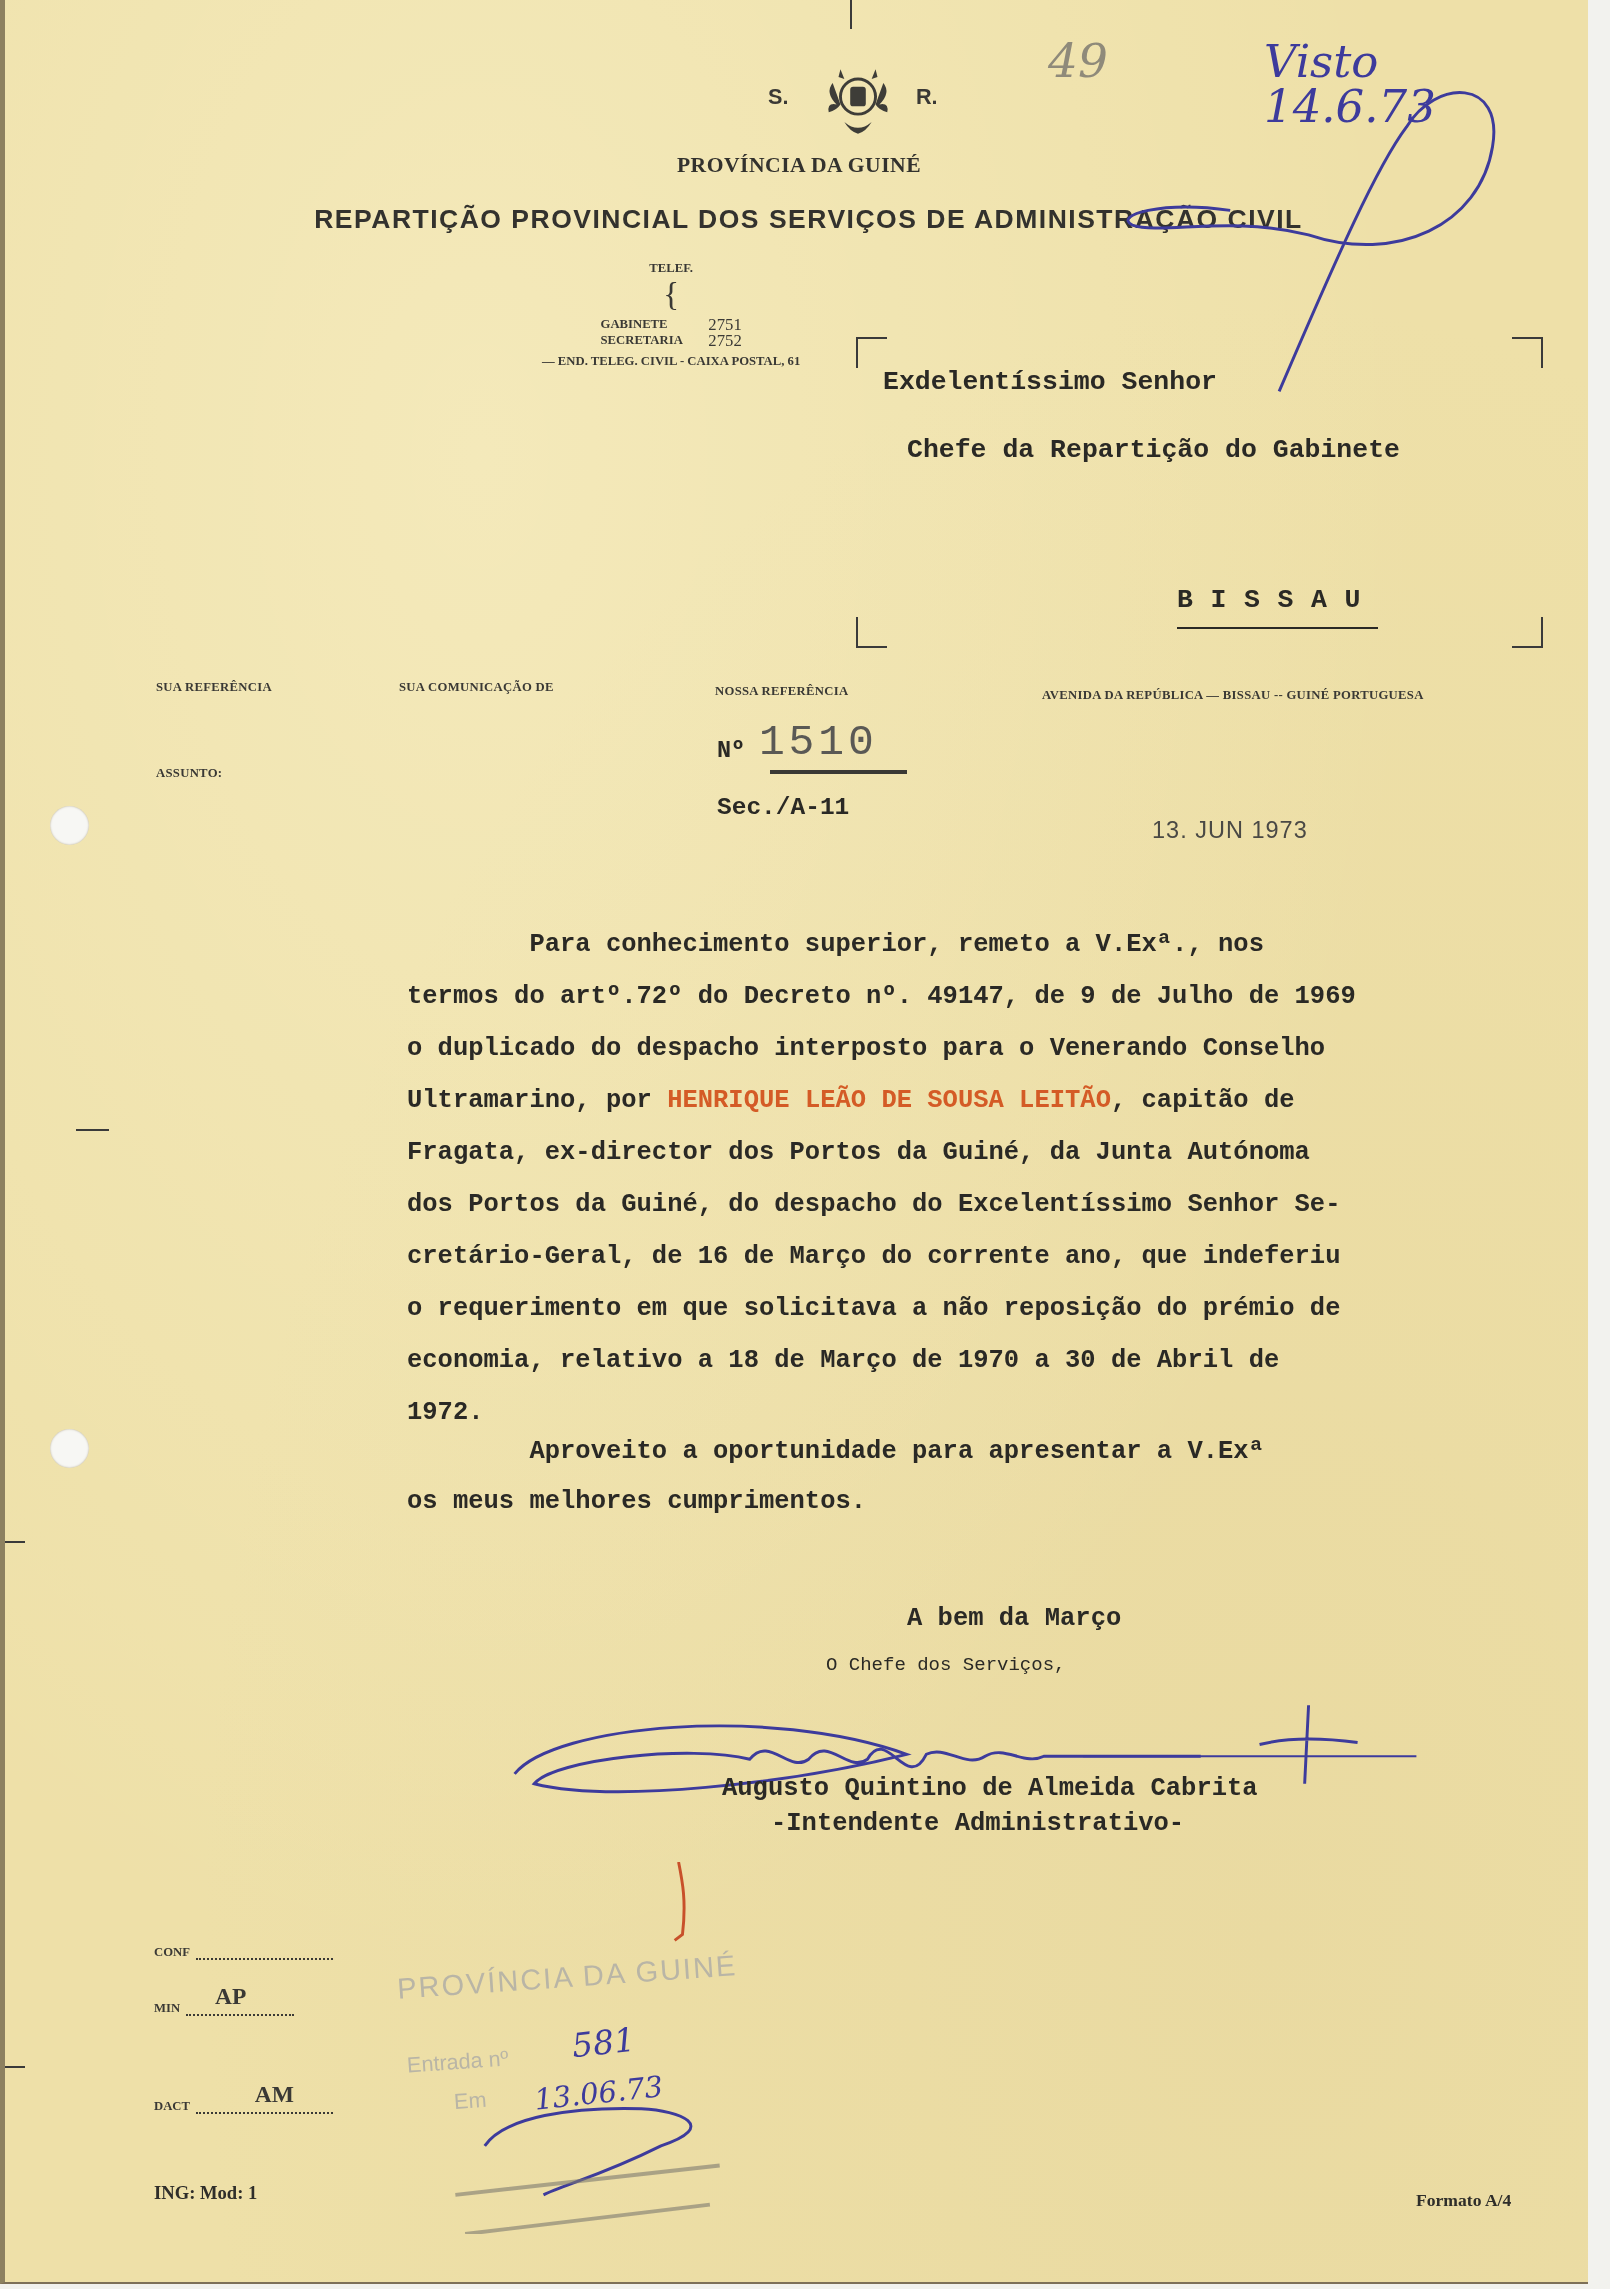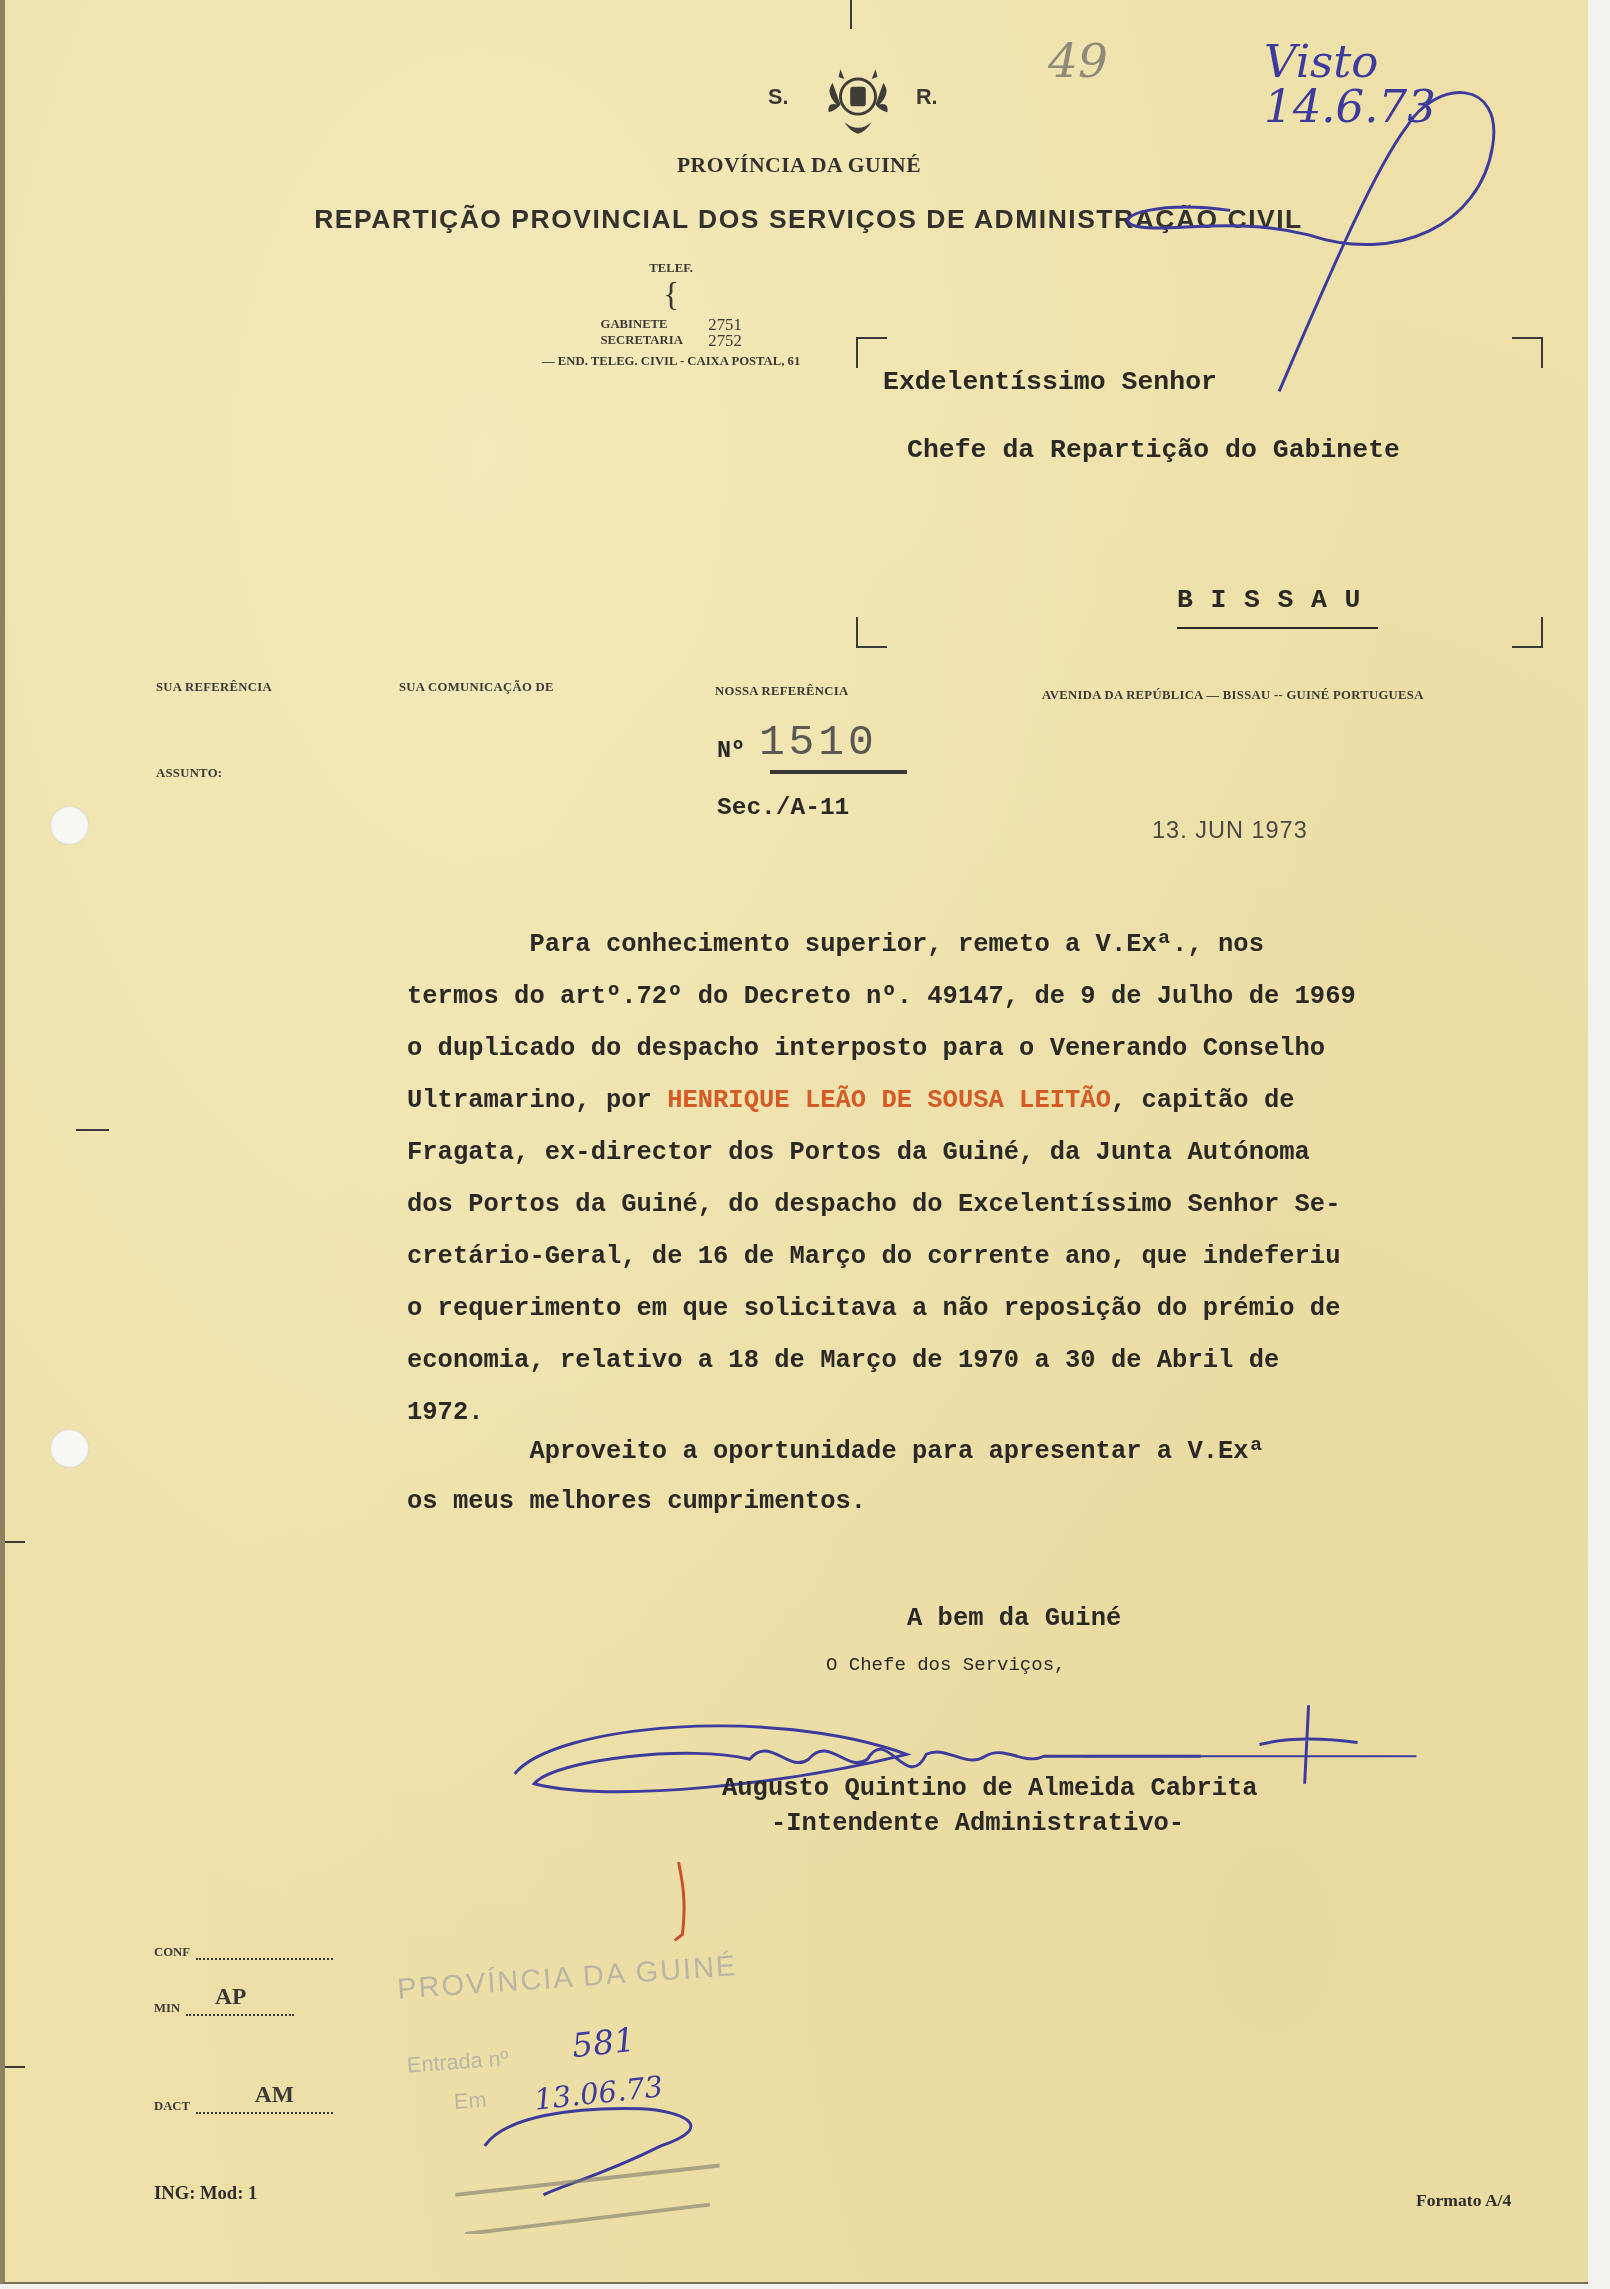--- a/index.html
+++ b/index.html
@@ -192,21 +192,21 @@
     <div class="line">o requerimento em que solicitava a não reposição do prémio de</div>
     <div class="line">economia, relativo a 18 de Março de 1970 a 30 de Abril de</div>
     <div class="line">1972.</div>
   </div>
 
   <div class="abs typed closing">
     <div class="line">        Aproveito a oportunidade para apresentar a V.Exª</div>
     <div class="line">os meus melhores cumprimentos.</div>
   </div>
 
-  <div class="abs typed sign1">A bem da Guiné</div>
+  <div class="abs typed sign1">A bem da Março</div>
   <div class="abs typed sign2">O Chefe dos Serviços,</div>
   <svg class="abs signature-svg" viewBox="0 0 960 160">
     <path d="M20 110 C 60 60, 280 40, 420 90 C 300 120, 120 140, 40 120 C 60 95, 200 80, 260 95 C 280 70, 300 110, 320 95 C 340 70, 360 110, 380 95 C 400 60, 420 130, 440 90 C 460 80, 480 105, 500 92 C 520 80, 540 102, 560 92 L 720 92" fill="none" stroke="#3d3b9c" stroke-width="3"></path>
     <path d="M830 40 L 826 120 M 780 80 Q 820 70 880 78" fill="none" stroke="#3d3b9c" stroke-width="3"></path>
     <path d="M600 92 L 940 92" fill="none" stroke="#3d3b9c" stroke-width="2"></path>
   </svg>
   <div class="abs typed signer">Augusto Quintino de Almeida Cabrita</div>
   <div class="abs typed signer-title">-Intendente Administrativo-</div>
 
   <div class="abs reg-stamp">

